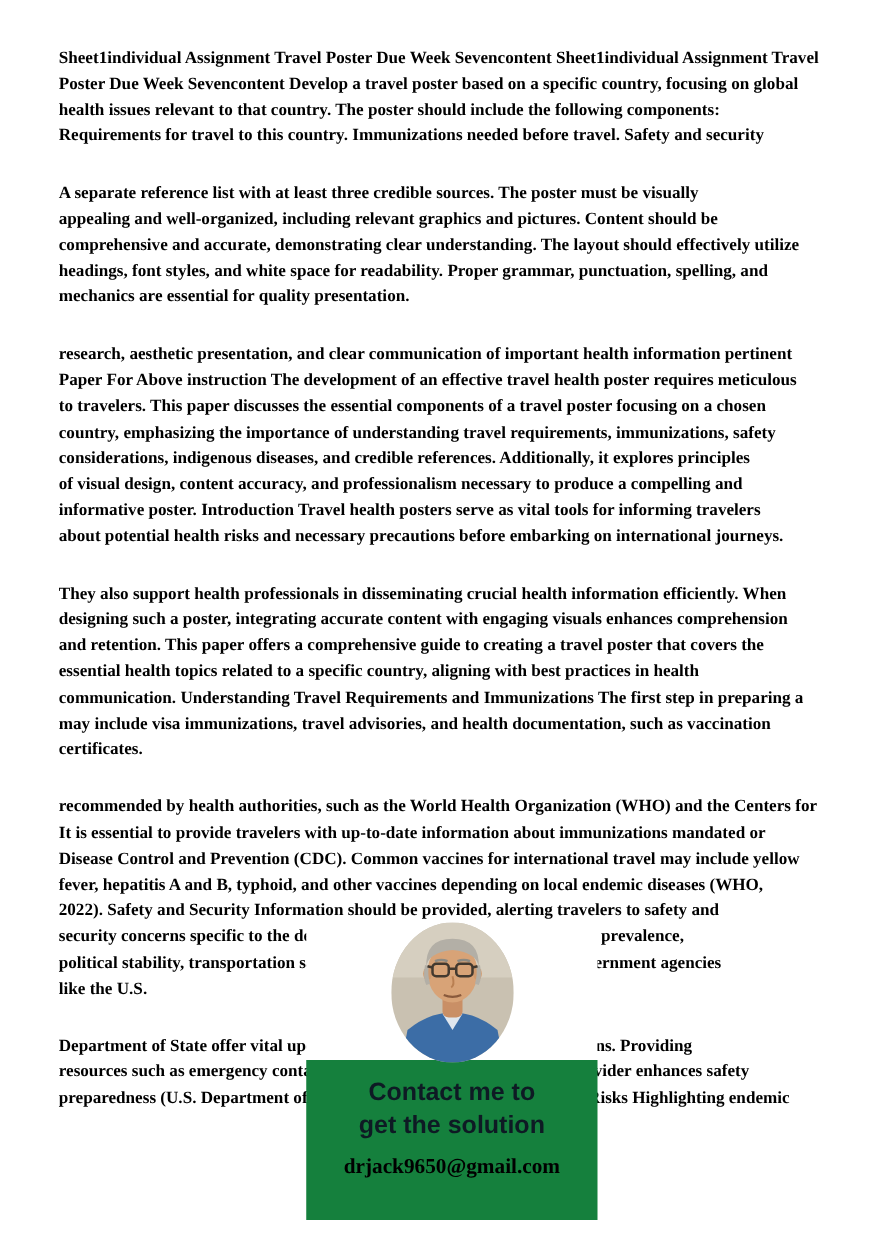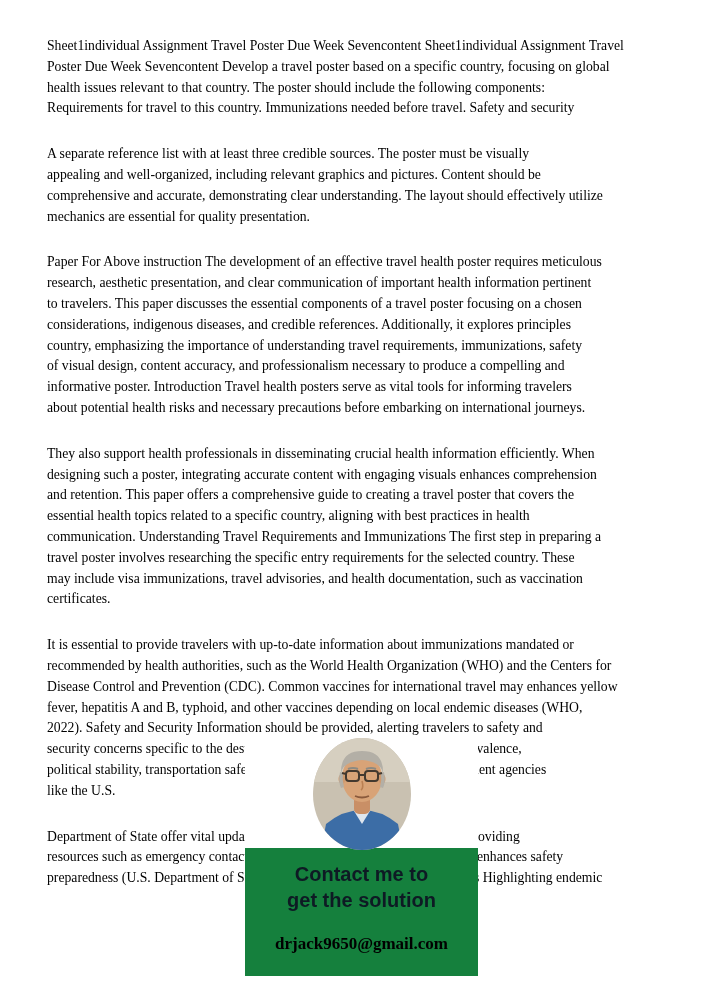--- a/index.html
+++ b/index.html
@@ -14,20 +14,21 @@
     overflow: hidden;
     font-family: "Liberation Serif", serif;
   }
   .doc {
     position: absolute;
     left: 47px;
     top: 36px;
     width: 622px;
     color: #000000;
     font-size: 13.7px;
+    font-weight: bold;
   }
   .para {
     margin: 0 0 25px 0;
   }
   .line {
     white-space: nowrap;
     line-height: 20.8px;
     height: 20.8px;
   }
   
@@ -64,65 +65,65 @@
     font-weight: bold;
     font-size: 20px;
     line-height: 26px;
     color: #0e1a24;
   }
   .email-line {
     font-family: "Liberation Serif", serif;
     font-weight: bold;
     font-size: 17px;
     line-height: 22px;
-    margin-top: 20px;
+    margin-top: 9px;
     color: #000000;
     text-align: center;
   }
 </style>
 </head>
 <body>
 
 <div class="doc">
     <div class="para">
       <div class="line">Sheet1individual Assignment Travel Poster Due Week Sevencontent Sheet1individual Assignment Travel</div>
       <div class="line">Poster Due Week Sevencontent Develop a travel poster based on a specific country, focusing on global</div>
       <div class="line">health issues relevant to that country. The poster should include the following components:</div>
       <div class="line">Requirements for travel to this country. Immunizations needed before travel. Safety and security</div>
     </div>
     <div class="para">
       <div class="line">A separate reference list with at least three credible sources. The poster must be visually</div>
       <div class="line">appealing and well-organized, including relevant graphics and pictures. Content should be</div>
       <div class="line">comprehensive and accurate, demonstrating clear understanding. The layout should effectively utilize</div>
+      <div class="line">headings, font styles, and white space for readability. Proper grammar, punctuation, spelling, and</div>
       <div class="line">mechanics are essential for quality presentation.</div>
     </div>
     <div class="para">
+      <div class="line">research, aesthetic presentation, and clear communication of important health information pertinent</div>
       <div class="line">Paper For Above instruction The development of an effective travel health poster requires meticulous</div>
-      <div class="line">research, aesthetic presentation, and clear communication of important health information pertinent</div>
       <div class="line">to travelers. This paper discusses the essential components of a travel poster focusing on a chosen</div>
+      <div class="line">country, emphasizing the importance of understanding travel requirements, immunizations, safety</div>
       <div class="line">considerations, indigenous diseases, and credible references. Additionally, it explores principles</div>
-      <div class="line">country, emphasizing the importance of understanding travel requirements, immunizations, safety</div>
       <div class="line">of visual design, content accuracy, and professionalism necessary to produce a compelling and</div>
       <div class="line">informative poster. Introduction Travel health posters serve as vital tools for informing travelers</div>
       <div class="line">about potential health risks and necessary precautions before embarking on international journeys.</div>
     </div>
     <div class="para">
       <div class="line">They also support health professionals in disseminating crucial health information efficiently. When</div>
       <div class="line">designing such a poster, integrating accurate content with engaging visuals enhances comprehension</div>
       <div class="line">and retention. This paper offers a comprehensive guide to creating a travel poster that covers the</div>
       <div class="line">essential health topics related to a specific country, aligning with best practices in health</div>
       <div class="line">communication. Understanding Travel Requirements and Immunizations The first step in preparing a</div>
-      <div class="line">travel poster involves researching the specific entry requirements for the selected country. These</div>
       <div class="line">may include visa immunizations, travel advisories, and health documentation, such as vaccination</div>
       <div class="line">certificates.</div>
     </div>
     <div class="para">
+      <div class="line">recommended by health authorities, such as the World Health Organization (WHO) and the Centers for</div>
       <div class="line">It is essential to provide travelers with up-to-date information about immunizations mandated or</div>
-      <div class="line">recommended by health authorities, such as the World Health Organization (WHO) and the Centers for</div>
-      <div class="line">Disease Control and Prevention (CDC). Common vaccines for international travel may enhances yellow</div>
+      <div class="line">Disease Control and Prevention (CDC). Common vaccines for international travel may include yellow</div>
       <div class="line">fever, hepatitis A and B, typhoid, and other vaccines depending on local endemic diseases (WHO,</div>
       <div class="line">2022). Safety and Security Information should be provided, alerting travelers to safety and</div>
       <div class="line">security concerns specific to the destination area, including levels of crime prevalence,</div>
       <div class="line">political stability, transportation safety, and local advisories issued by government agencies</div>
       <div class="line">like the U.S.</div>
     </div>
     <div class="para">
       <div class="line">Department of State offer vital updates that help inform travelers' decisions. Providing</div>
       <div class="line">resources such as emergency contact numbers and nearest healthcare provider enhances safety</div>
       <div class="line">preparedness (U.S. Department of State, 2023). Indigenous Diseases and Risks Highlighting endemic</div>

